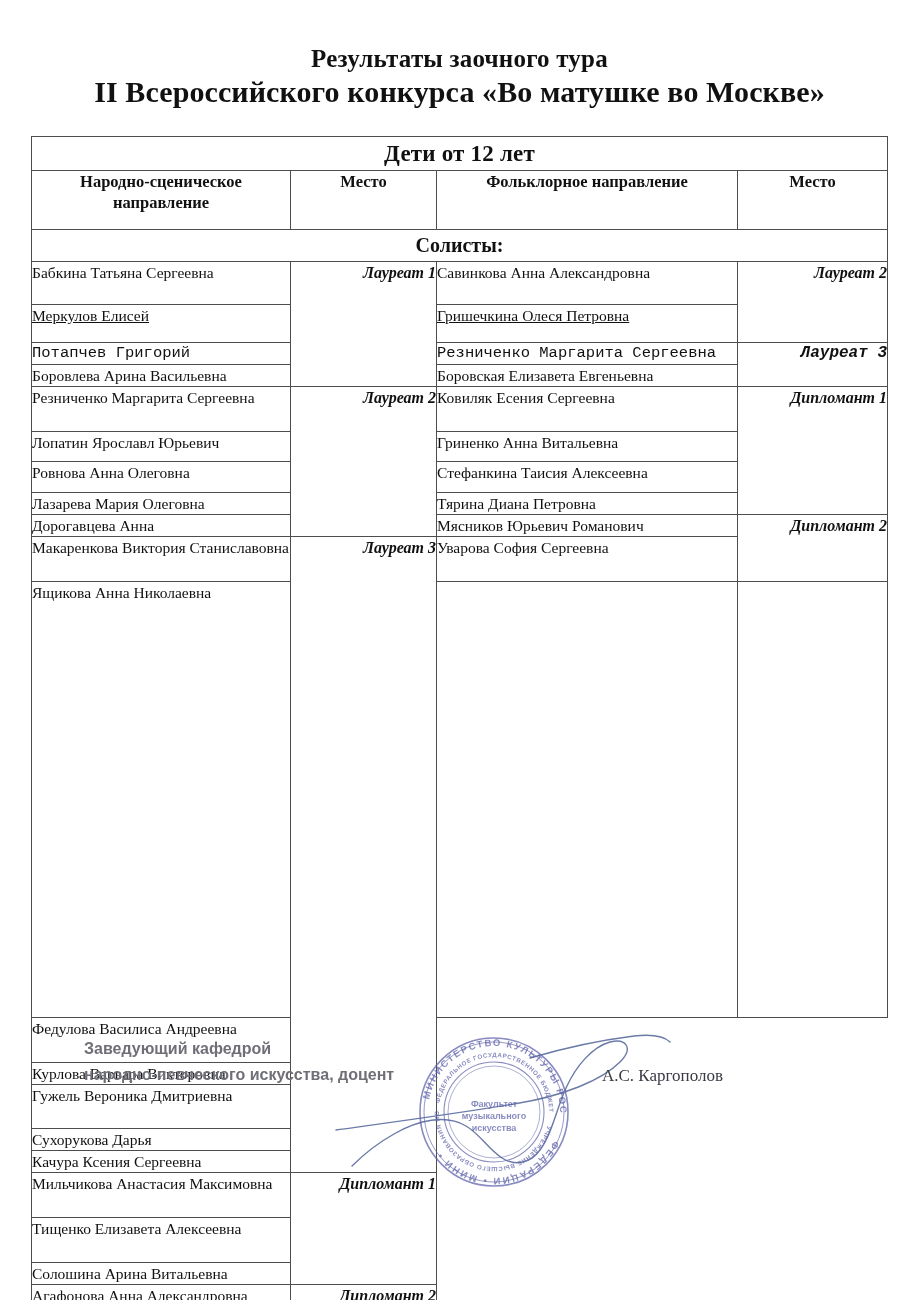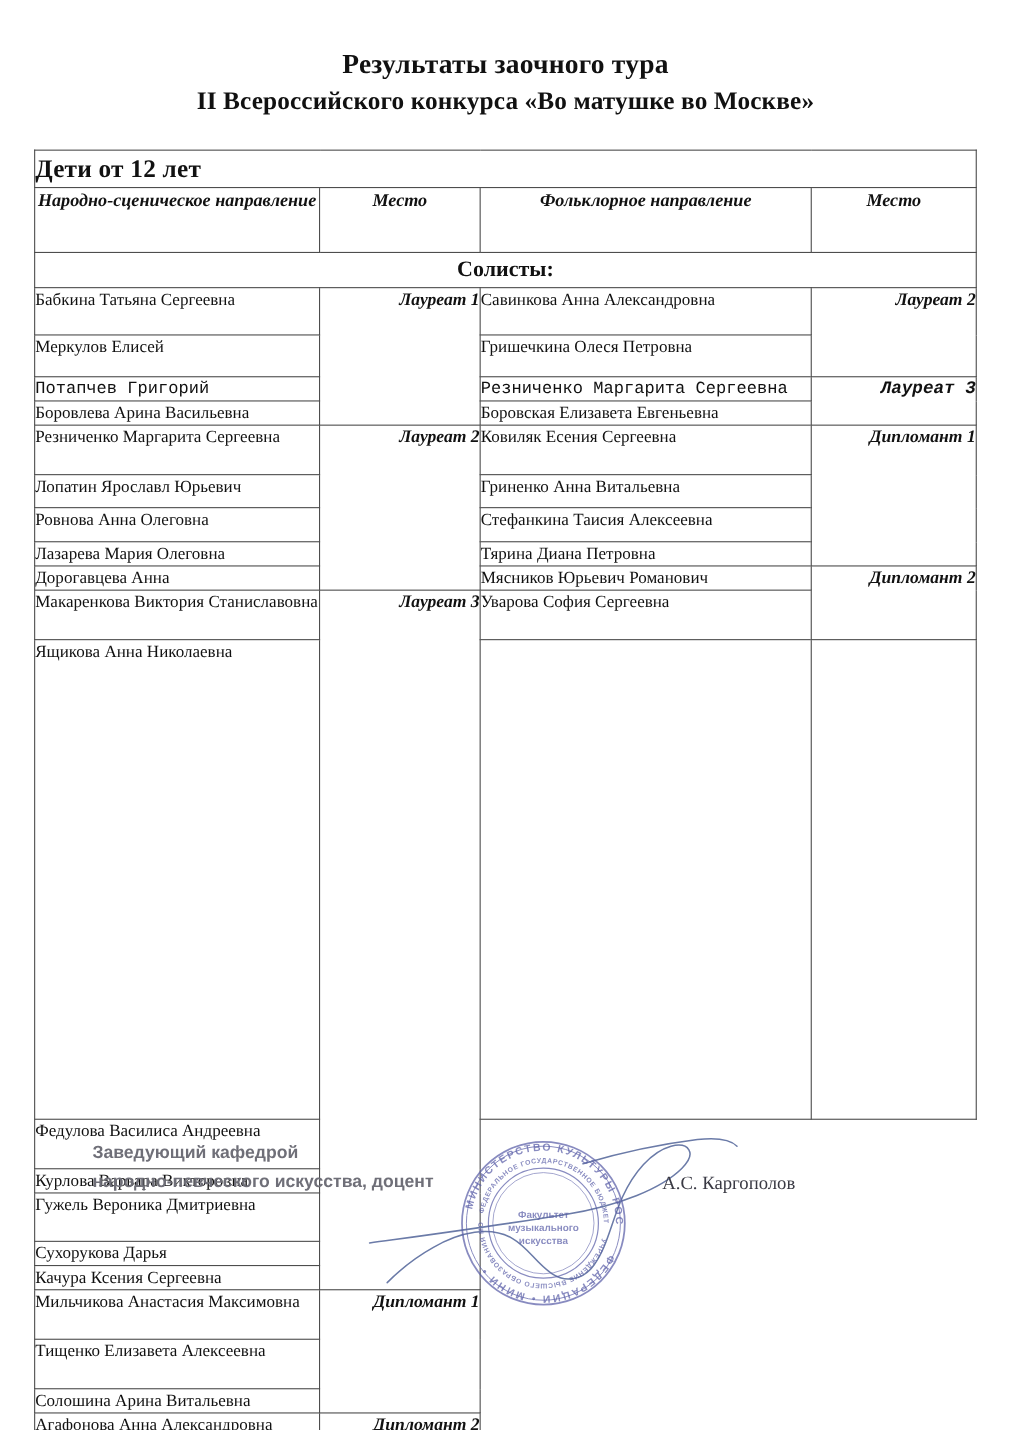--- a/index.html
+++ b/index.html
@@ -31,21 +31,21 @@
     width: 919px;
     text-align: center;
   }
   .title-line1 {
     font-size: 25px;
     font-weight: bold;
     line-height: 30px;
     letter-spacing: 0.2px;
   }
   .title-line2 {
-    font-size: 23px;
+    font-size: 30px;
     font-weight: bold;
     line-height: 30px;
     margin-top: 3px;
     letter-spacing: 0.1px;
   }
 
   
   .results-table {
     position: absolute;
     left: 31px;
@@ -55,33 +55,32 @@
     table-layout: fixed;
   }
   .results-table td {
     border: 1px solid #4d4d4d;
     padding: 0;
     vertical-align: top;
     background: #fff;
   }
 
   .cat-title {
-    text-align: left;
+    text-align: center;
     font-size: 23px;
     font-weight: bold;
     height: 33px;
     line-height: 33px;
     letter-spacing: 0.2px;
   }
 
   .col-head {
     text-align: center;
     font-size: 16.5px;
     font-weight: bold;
-    font-style: italic;
     vertical-align: middle;
     height: 58px;
     line-height: 21px;
     padding: 4px 6px;
   }
 
   .section-title {
     text-align: center;
     font-size: 20px;
     font-weight: bold;
@@ -188,21 +187,21 @@
       </tr>
       <tr>
         <td class="section-title" colspan="4">Солисты:</td>
       </tr>
     <tr style="height: 43px;">
           <td class="name-cell">Бабкина Татьяна Сергеевна</td>
           <td class="place-cell" rowspan="4">Лауреат 1</td>
           <td class="name-cell">Савинкова Анна Александровна</td>
           <td class="place-cell" rowspan="2">Лауреат 2</td>
         </tr>
-        <tr style="height: 38px;">
+        <tr style="height: 38px; text-decoration: underline;">
           <td class="name-cell">Меркулов Елисей</td>
           <td class="name-cell">Гришечкина Олеся Петровна</td>
         </tr>
         <tr style="height: 22px; font-family: Liberation Mono, monospace;">
           <td class="name-cell">Потапчев Григорий</td>
           <td class="name-cell">Резниченко Маргарита Сергеевна</td>
           <td class="place-cell" rowspan="2">Лауреат 3</td>
         </tr>
         <tr style="height: 21px;">
           <td class="name-cell">Боровлева Арина Васильевна</td>

